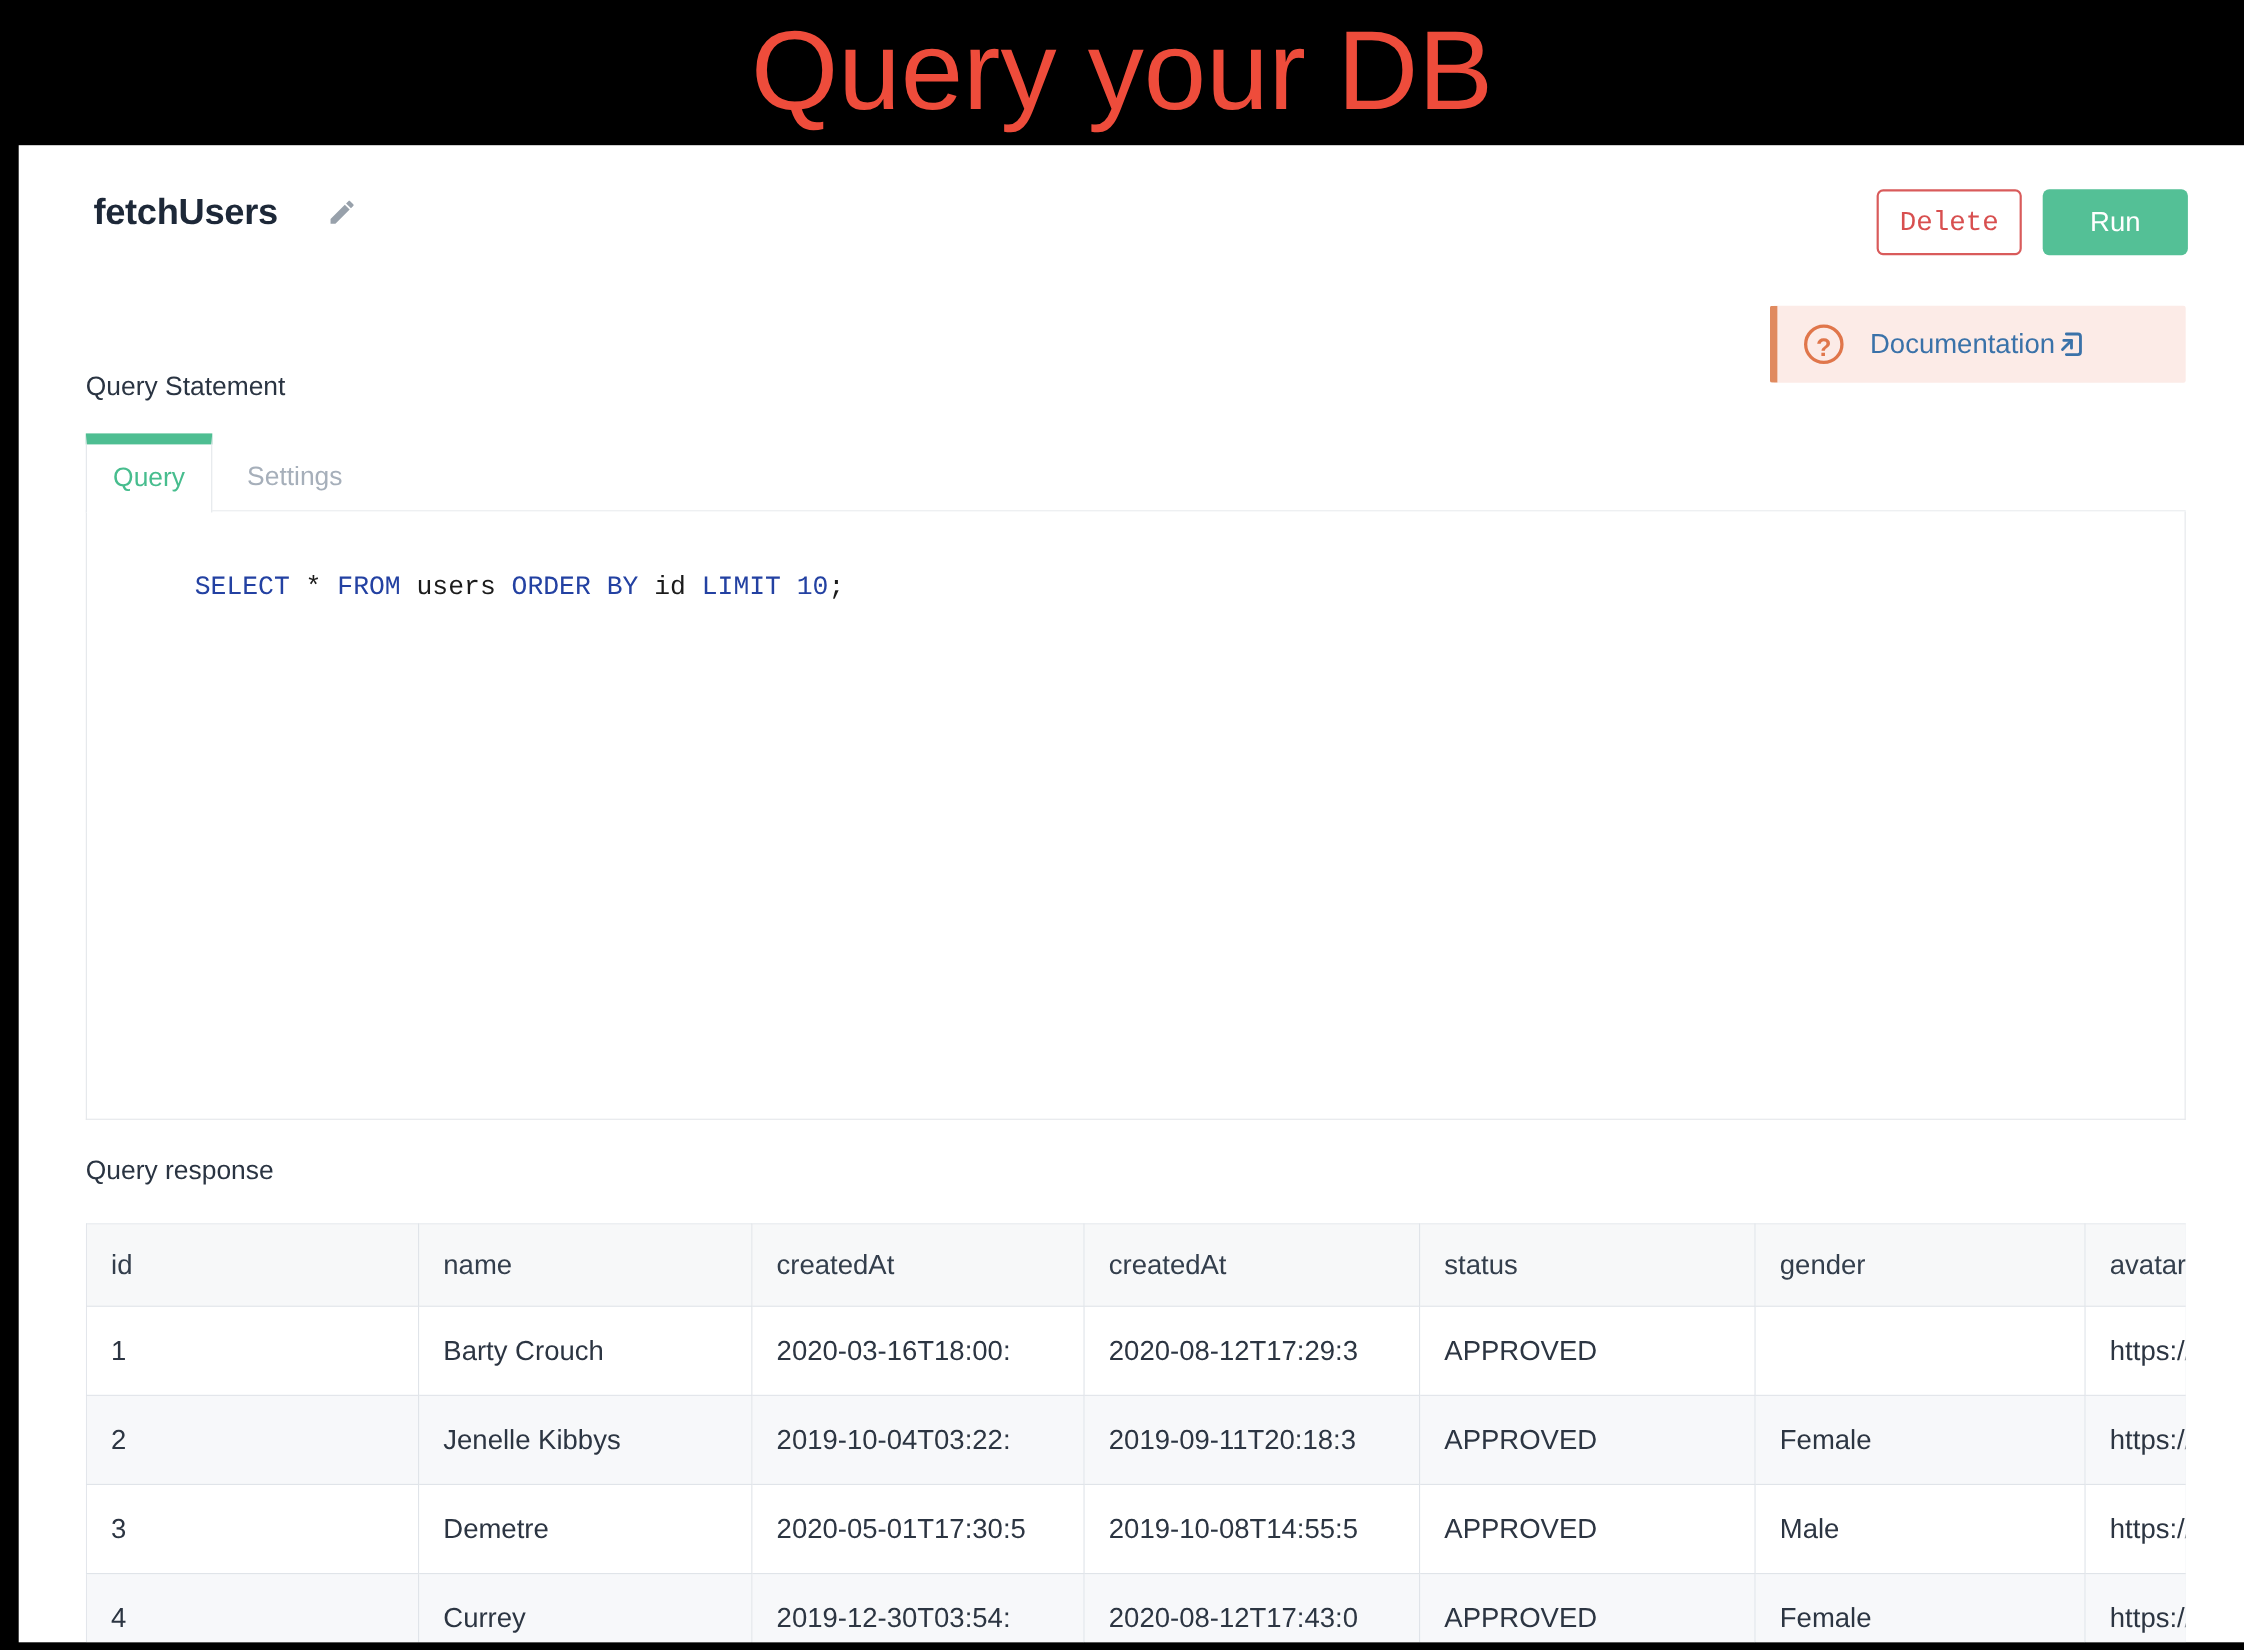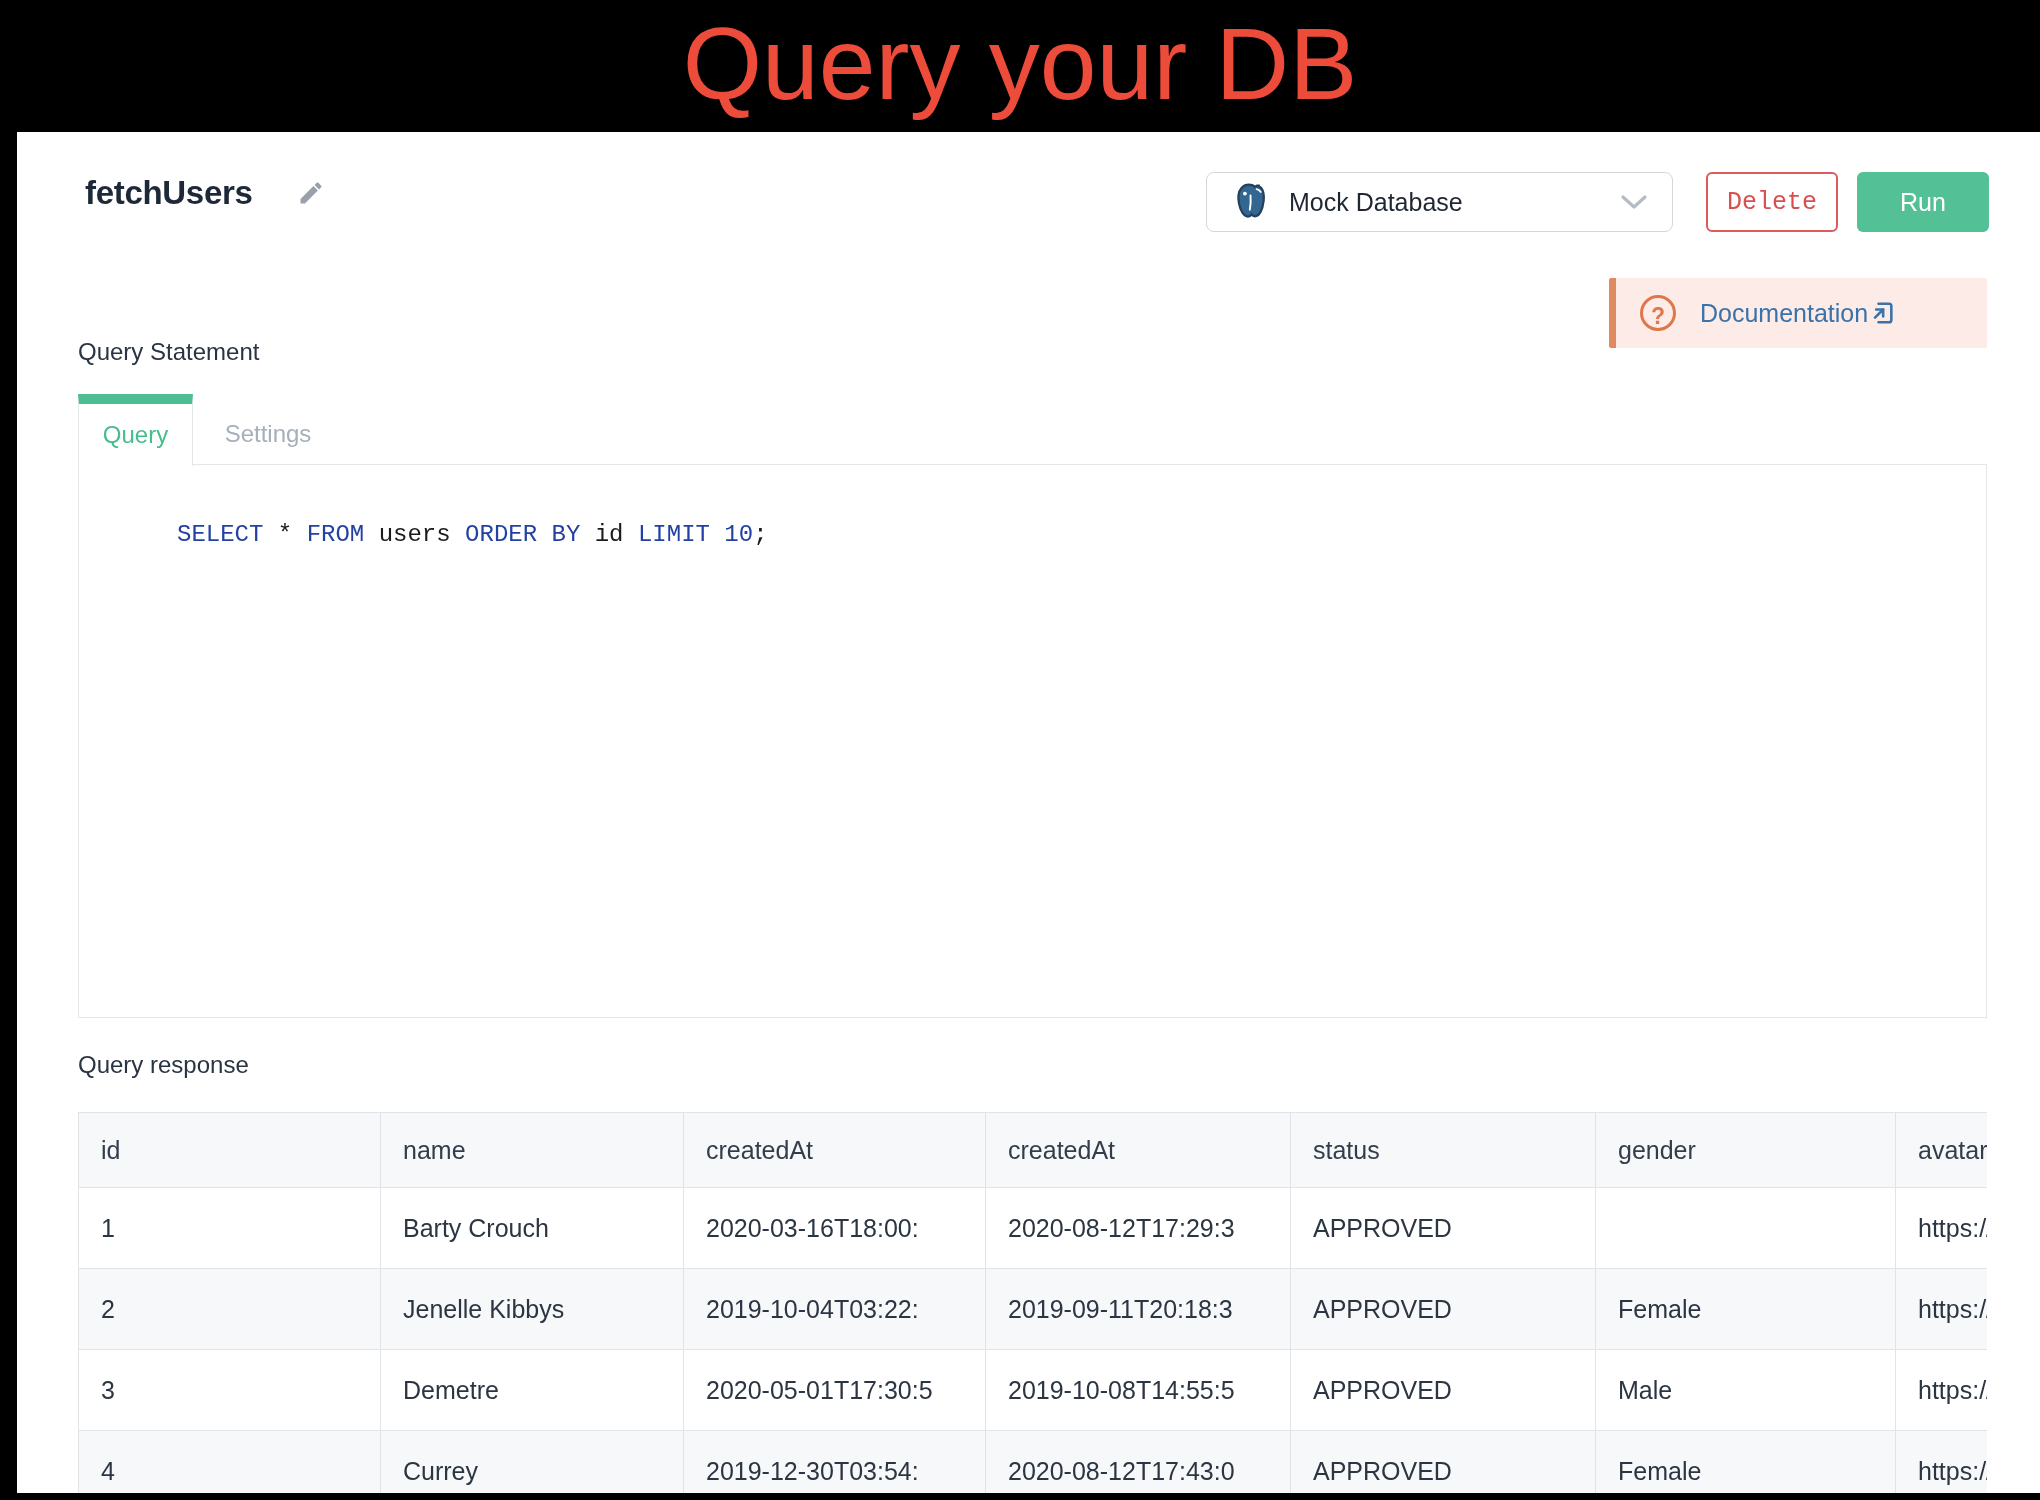--- a/index.html
+++ b/index.html
@@ -108,36 +108,20 @@
 
   <div class="query-name-row">
     <span class="query-name">fetchUsers</span>
     <span class="pencil">
       <svg viewBox="0 0 24 24" width="28" height="28" fill="#98a1ab">
         <path d="M3 17.2V21h3.8L17.9 9.9l-3.8-3.8L3 17.2zM20.7 7.1c.4-.4.4-1 0-1.4l-2.4-2.4c-.4-.4-1-.4-1.4 0l-1.8 1.8 3.8 3.8 1.8-1.8z"></path>
       </svg>
     </span>
   </div>
 
-  <div class="db-select">
-    <span class="pg">
-      <svg viewBox="0 0 24 24" width="42" height="42">
-        <path d="M17.6 2.6c-1 0-2 .2-2.8.6-.9-.7-2.1-1.1-3.4-1.1-3.3 0-5.7 2.6-6 6.2-.1 1.4 0 2.9.3 4.5.4 2 1 3.8 1.9 5.2 1 1.5 2 2.3 3.2 2.3.9 0 1.6-.4 2.1-1.2.5.7 1.2 1.1 2 1.1 1.2 0 2.2-.8 3-2.3.9-1.6 1.6-4 1.9-6.7.3-3.1-.2-5.6-1.4-7.2-.7-.9-1.6-1.4-2.8-1.4z" fill="#336791" stroke="#23415c" stroke-width="1.3"></path>
-        <circle cx="9.1" cy="7.2" r="1.1" fill="#ffffff"></circle>
-        <path d="M12.3 8.2c.2 2.6.1 5.3-.4 8.2" fill="none" stroke="#ffffff" stroke-width="1.1" stroke-linecap="round"></path>
-        <path d="M15.8 4.6c1 .2 1.9.8 2.4 1.7" fill="none" stroke="#ffffff" stroke-width="1" stroke-linecap="round"></path>
-      </svg>
-    </span>
-    <span class="db-label">Mock Database</span>
-    <span class="chev">
-      <svg viewBox="0 0 28 18" width="28" height="18">
-        <polyline points="3,4 14,14 25,4" fill="none" stroke="#b4bbc3" stroke-width="3.2" stroke-linecap="round" stroke-linejoin="round"></polyline>
-      </svg>
-    </span>
-  </div>
 
   <div class="btn btn-delete">Delete</div>
   <div class="btn btn-run">Run</div>
 
   <div class="doc-banner">
     <div class="help-circle">?</div>
     <div class="doc-link">
       <span>Documentation</span>
       <span class="doc-ext">
         <svg viewBox="0 0 24 24" width="28" height="28" fill="none" stroke="#3a72a9" stroke-width="2.2" stroke-linecap="round" stroke-linejoin="round">

